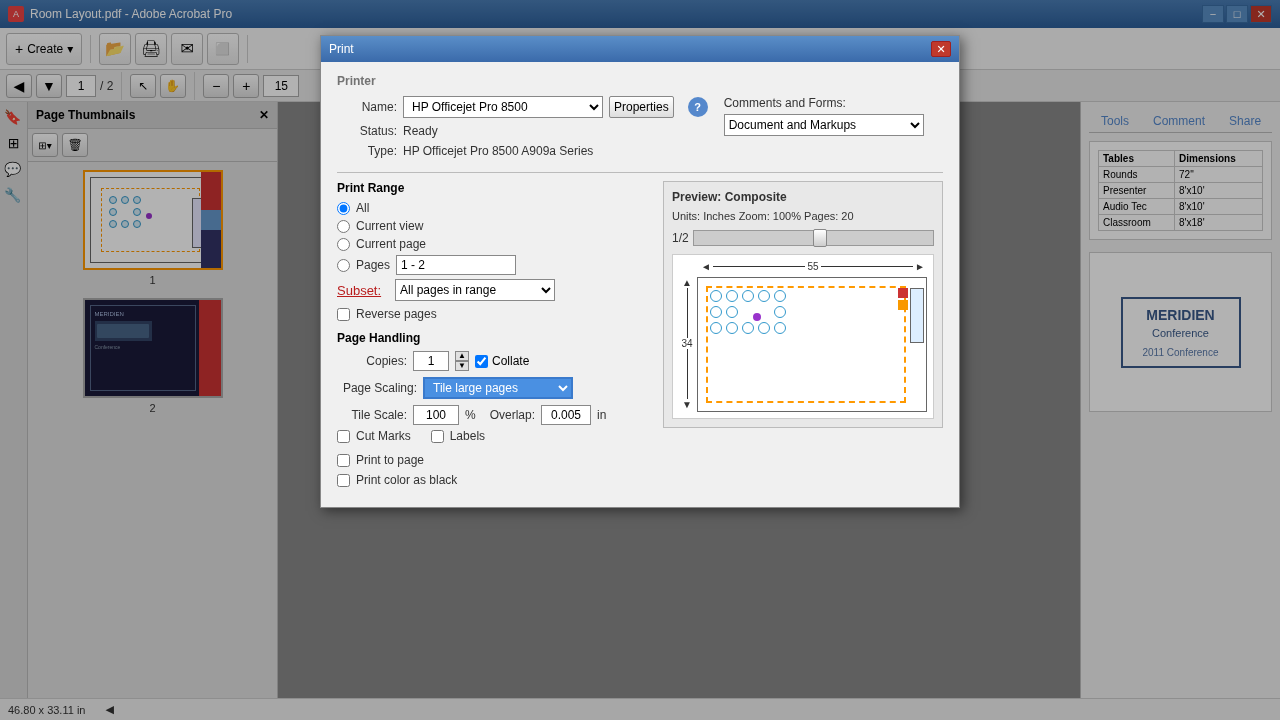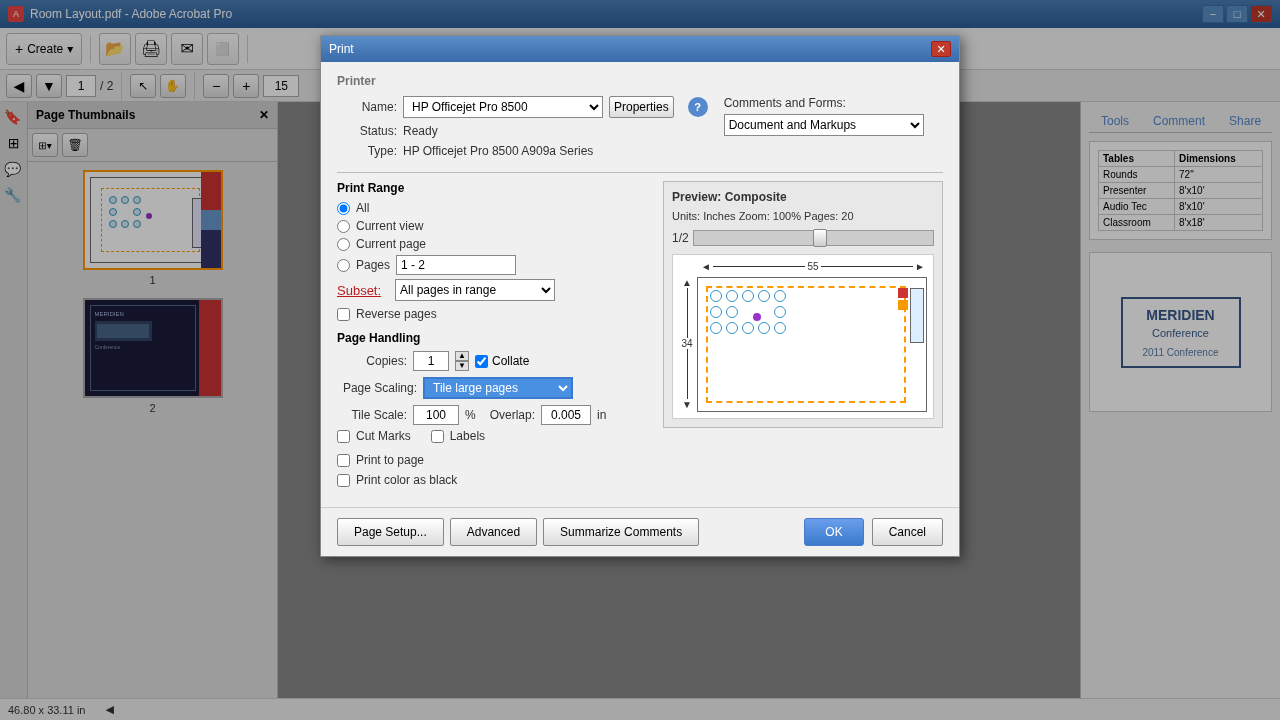--- a/index.html
+++ b/index.html
@@ -1093,27 +1093,16 @@
                 <div style="position:absolute;top:22px;right:18px;width:10px;height:10px;background:#f99900;"></div>
               </div>
             </div>
           </div>
         </div>
 
       </div>
 
     </div>
 
-    <div class="dialog-footer">
-      <div class="footer-left">
-        <button class="dialog-btn">Page Setup...</button>
-        <button class="dialog-btn">Advanced</button>
-        <button class="dialog-btn">Summarize Comments</button>
-      </div>
-      <div class="footer-right">
-        <button class="dialog-btn-primary">OK</button>
-        <button class="dialog-btn-cancel">Cancel</button>
-      </div>
-    </div>
 
   </div>
 
 </div>
 
 </body></html>

